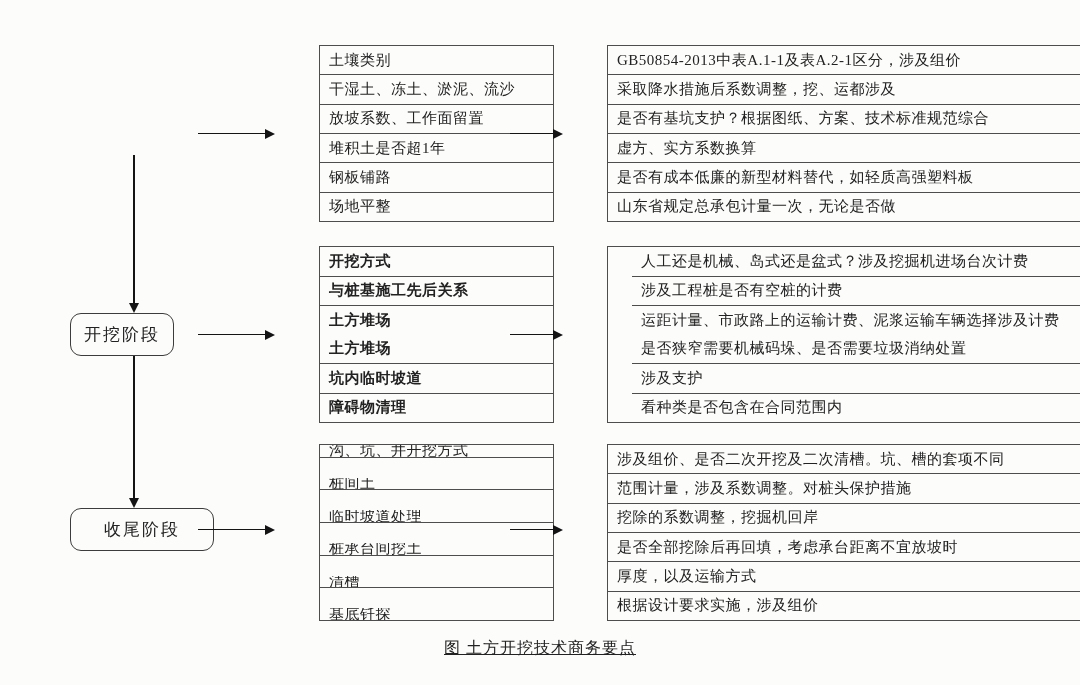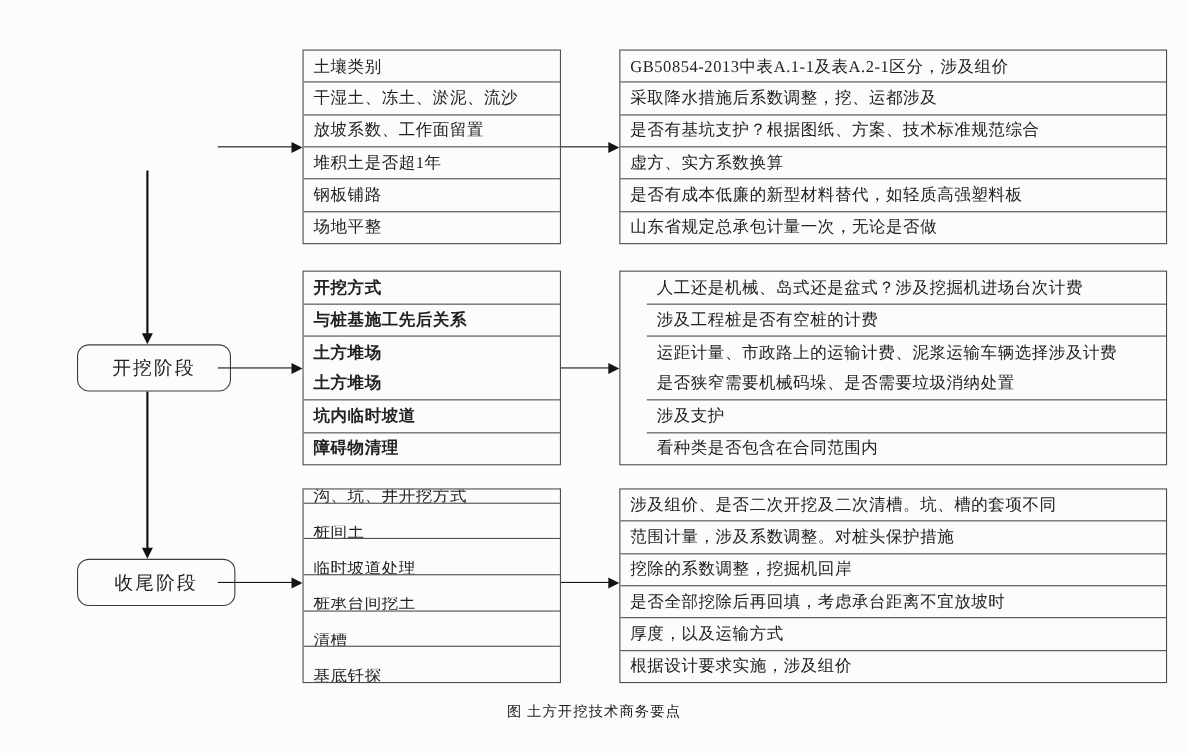--- a/index.html
+++ b/index.html
@@ -30,20 +30,21 @@
     font-size:17px;
     letter-spacing:2px;
   }
   .col-table{
     position:absolute;
     box-sizing:border-box;
     border:1px solid var(--border);
     background:var(--bg);
     display:flex;
     flex-direction:column;
+    margin-left:44px;
   }
   .col-table .row{
     flex:1;
     box-sizing:border-box;
     display:flex;
     align-items:center;
     padding-left:9px;
     border-bottom:1px solid var(--border);
     font-size:15px;
     letter-spacing:0.5px;
@@ -64,22 +65,23 @@
     position:absolute;width:0;height:0;
     border-left:5px solid transparent;
     border-right:5px solid transparent;
     border-top:10px solid var(--arrow);
   }
   .caption{
     position:absolute;
     left:0;right:0;
     top:638px;
     text-align:center;
-    font-size:13px;
+    font-size:16px;
     letter-spacing:1px;
+    text-decoration:underline;
   }
 </style>
 </head>
 <body>
 
 <div class="canvas" id="diagram">
   <div class="caption">图 土方开挖技术商务要点</div>
     <div class="col-table" style="left: 275px; top: 45px; width: 235px; height: 177px;">
       <div class="row">
         <span>土壤类别</span>
@@ -117,21 +119,21 @@
         <span>是否有成本低廉的新型材料替代，如轻质高强塑料板</span>
       </div>
       <div class="row">
         <span>山东省规定总承包计量一次，无论是否做</span>
       </div>
     </div>
     <div class="hline" style="left: 198px; top: 132.7px; width: 68px;"></div>
     <div class="head-right" style="left: 265px; top: 128.5px;"></div>
     <div class="hline" style="left: 510px; top: 132.7px; width: 44px;"></div>
     <div class="head-right" style="left: 553px; top: 128.5px;"></div>
-    <div class="stage-box" style="left: 70px; top: 313px; width: 140px; height: 43px;">
+    <div class="stage-box" style="left: 70px; top: 313px; width: 104px; height: 43px;">
       <span>开挖阶段</span>
     </div>
     <div class="col-table" style="left: 275px; top: 246px; width: 235px; height: 177px; font-weight: bold;">
       <div class="row">
         <span>开挖方式</span>
       </div>
       <div class="row">
         <span>与桩基施工先后关系</span>
       </div>
       <div class="row no-div">

